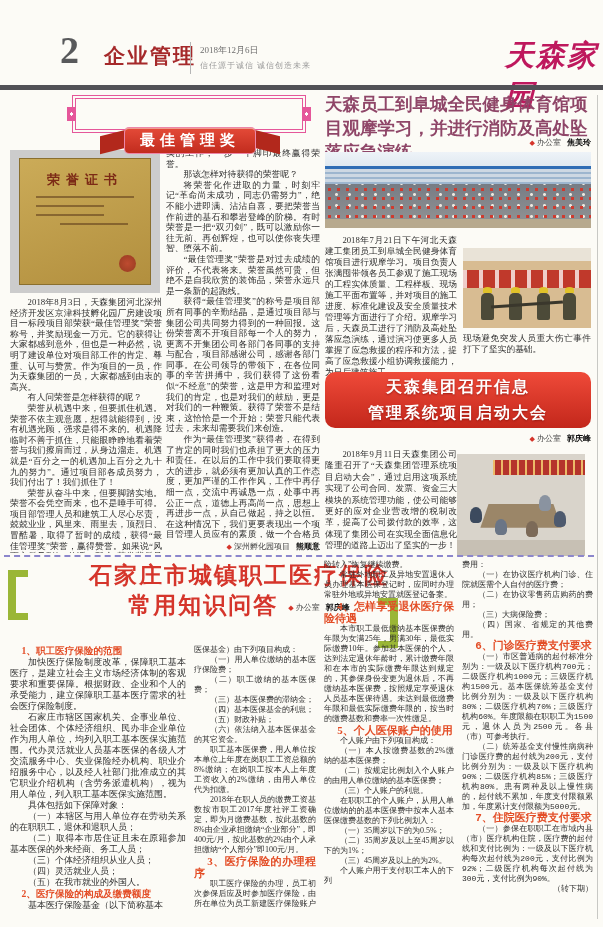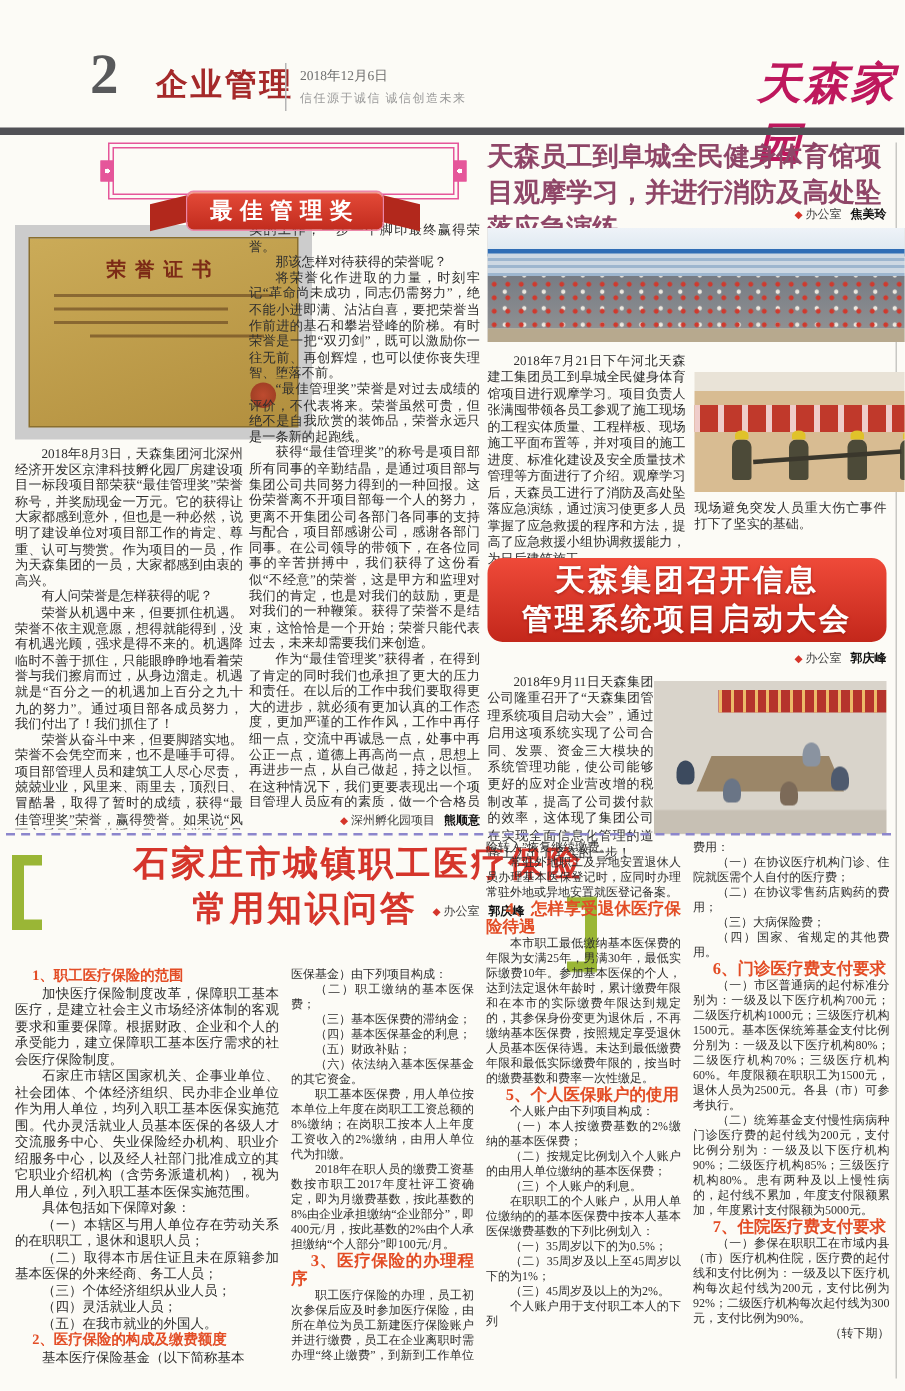--- a/index.html
+++ b/index.html
@@ -43,21 +43,21 @@
   .colA p,.colB p{margin:0;font-size:8.8px;line-height:10.6px;text-align:justify;text-indent:2em;}
   .colA p.cont,.colB p.cont{text-indent:0;}
   .byline{font-size:8px;color:#444;}
   .byline .dm{color:#d5352b;font-size:7px;}
   .byline .bn{font-weight:bold;color:#111;margin-left:4px;}
   .byline1{position:absolute;left:166px;top:541px;width:154px;text-align:right;}
   
   .a2title{position:absolute;left:325px;top:92px;width:272px;font-size:17.5px;line-height:1.38;
         font-weight:bold;color:#8f4668;}
   .a2byline{position:absolute;left:430px;top:137px;width:161px;text-align:right;}
-  .photo{position:absolute;overflow:hidden;background:#ccc;padding-left:48px;}
+  .photo{position:absolute;overflow:hidden;background:#ccc;}
   .photoG{left:325px;top:152px;width:266px;height:76px;}
   .pg-sky{position:absolute;left:0;top:0;right:0;height:22%;background:linear-gradient(#eef3f8,#dde7ef);}
   .pg-bldg{position:absolute;left:0;top:22%;right:0;height:22%;
         background:repeating-linear-gradient(180deg,#cdd8e3 0 3px,#9db6cf 3px 5px);}
   .pg-roof{position:absolute;left:0;top:18%;right:0;height:7%;background:#2f6db5;}
   .pg-crowd{position:absolute;left:0;top:42%;right:0;height:46%;
         background-image:radial-gradient(circle,#cf3a2e 1.4px,rgba(0,0,0,0) 1.9px),
                          radial-gradient(circle,#ece7de 1.2px,rgba(0,0,0,0) 1.7px),
                          linear-gradient(#777c84,#8e9092);
         background-size:9px 9px,13px 11px,100% 100%;background-position:0 1px,5px 5px,0 0;}
@@ -70,21 +70,21 @@
   .photoD{position:relative;width:128px;height:80px;margin:13px 0 5px 0;
         background:linear-gradient(#e9e3d7 0 16%,#d8bc92 16% 100%);}
   .pd-banner{position:absolute;left:0;top:28%;right:0;height:22%;background:#c0392b;
         background-image:repeating-linear-gradient(90deg,rgba(255,255,255,.75) 0 4px,rgba(255,255,255,0) 4px 16px);}
   .fig{position:absolute;bottom:10%;width:13px;height:27px;background:#4c4a38;border-radius:5px 5px 2px 2px;}
   .fig:before{content:"";position:absolute;left:2px;top:-6px;width:9px;height:6px;background:#e0c22a;border-radius:50% 50% 10% 10%;}
   .stretcher{position:absolute;left:22%;bottom:28%;width:56%;height:3px;background:#3a372c;transform:rotate(-4deg);}
   
   .redbox{position:absolute;left:325px;top:372px;width:266px;height:56px;border-radius:10px;
         background:linear-gradient(#ef4a39,#c3271b);display:flex;flex-direction:column;justify-content:center;
-        text-align:center;color:#fff;font-weight:bold;font-size:20px;line-height:26px;letter-spacing:2px;
+        text-align:center;color:#fff;font-weight:bold;font-size:16px;line-height:26px;letter-spacing:2px;
         text-shadow:0 1px 2px rgba(120,10,5,.6);}
   .a3byline{position:absolute;left:430px;top:433px;width:161px;text-align:right;}
   .a3flow{position:absolute;left:325px;top:449px;width:266px;display:flex;justify-content:flex-start;}
   .a3L{width:132px;}
   .a3L p{margin:0;font-size:8.7px;line-height:11.4px;text-align:justify;text-indent:2em;}
   .photoM{position:relative;width:128px;height:102px;margin-top:5px;background:#d9d4cb;}
   .pm-banner{position:absolute;right:0;top:6%;width:72%;height:15%;background:#b5342c;
         background-image:repeating-linear-gradient(90deg,rgba(250,220,120,.8) 0 2px,rgba(0,0,0,0) 2px 8px);}
   .pm-table{position:absolute;left:22%;top:46%;width:56%;height:26%;background:#9b8668;transform:perspective(60px) rotateX(30deg);}
   .pm-floor{position:absolute;left:0;bottom:0;right:0;height:16%;background:#c7c0b4;}
@@ -101,21 +101,21 @@
   .qa-col{position:absolute;overflow:hidden;}
   .qa-col p{margin:0;font-size:8px;line-height:10px;text-align:justify;text-indent:2em;}
   .qa-col p.h{color:#e34d26;font-weight:bold;font-size:11px;line-height:12px;text-indent:1.2em;}
   .qa-col p.cont{text-indent:0;}
   .qa-col p.end{text-align:right;text-indent:0;}
   .qa-c1{left:10px;top:645px;width:176px;height:264px;}
   .qa-c1 p{font-size:9px;line-height:11px;}
   .qa-c1 p.h{font-size:9.6px;}
   .qa-c2{left:194px;top:645px;width:122px;height:264px;}
   .qa-c3{left:324px;top:560px;width:130px;height:352px;}
-  .qa-c4{left:462px;top:560px;width:131px;height:354px;}
+  .qa-c4{left:462px;top:560px;width:131px;height:354px;font-family:Liberation Mono, monospace;}
 </style>
 </head>
 <body>
 
 <div class="page">
 
   <div class="pagenum">2</div>
   <div class="section">企业管理</div>
   <div class="hv"></div>
   <div class="hdate">2018年12月6日</div>
@@ -243,20 +243,21 @@
       <p class="p">（一）本辖区与用人单位存在劳动关系的在职职工，退休和退职人员；</p>
       <p class="p">（二）取得本市居住证且未在原籍参加基本医保的外来经商、务工人员；</p>
       <p class="p">（三）个体经济组织从业人员；</p>
       <p class="p">（四）灵活就业人员；</p>
       <p class="p">（五）在我市就业的外国人。</p>
       <p class="h">2、医疗保险的构成及缴费额度</p>
       <p class="p">基本医疗保险基金（以下简称基本</p>
     </div>
   <div class="qa-col qa-c2">
       <p class="cont">医保基金）由下列项目构成：</p>
+      <p class="p">（一）用人单位缴纳的基本医疗保险费；</p>
       <p class="p">（二）职工缴纳的基本医保费；</p>
       <p class="p">（三）基本医保费的滞纳金；</p>
       <p class="p">（四）基本医保基金的利息；</p>
       <p class="p">（五）财政补贴；</p>
       <p class="p">（六）依法纳入基本医保基金的其它资金。</p>
       <p class="p">职工基本医保费，用人单位按本单位上年度在岗职工工资总额的8%缴纳；在岗职工按本人上年度工资收入的2%缴纳，由用人单位代为扣缴。</p>
       <p class="p">2018年在职人员的缴费工资基数按市职工2017年度社评工资确定，即为月缴费基数，按此基数的8%由企业承担缴纳“企业部分”，即400元/月，按此基数的2%由个人承担缴纳“个人部分”即100元/月。</p>
       <p class="h">3、医疗保险的办理程序</p>
       <p class="p">职工医疗保险的办理，员工初次参保后应及时参加医疗保险，由所在单位为员工新建医疗保险账户并进行缴费，员工在企业离职时需办理“终止缴费”，到新到工作单位时办理“医疗保</p>
     </div>

